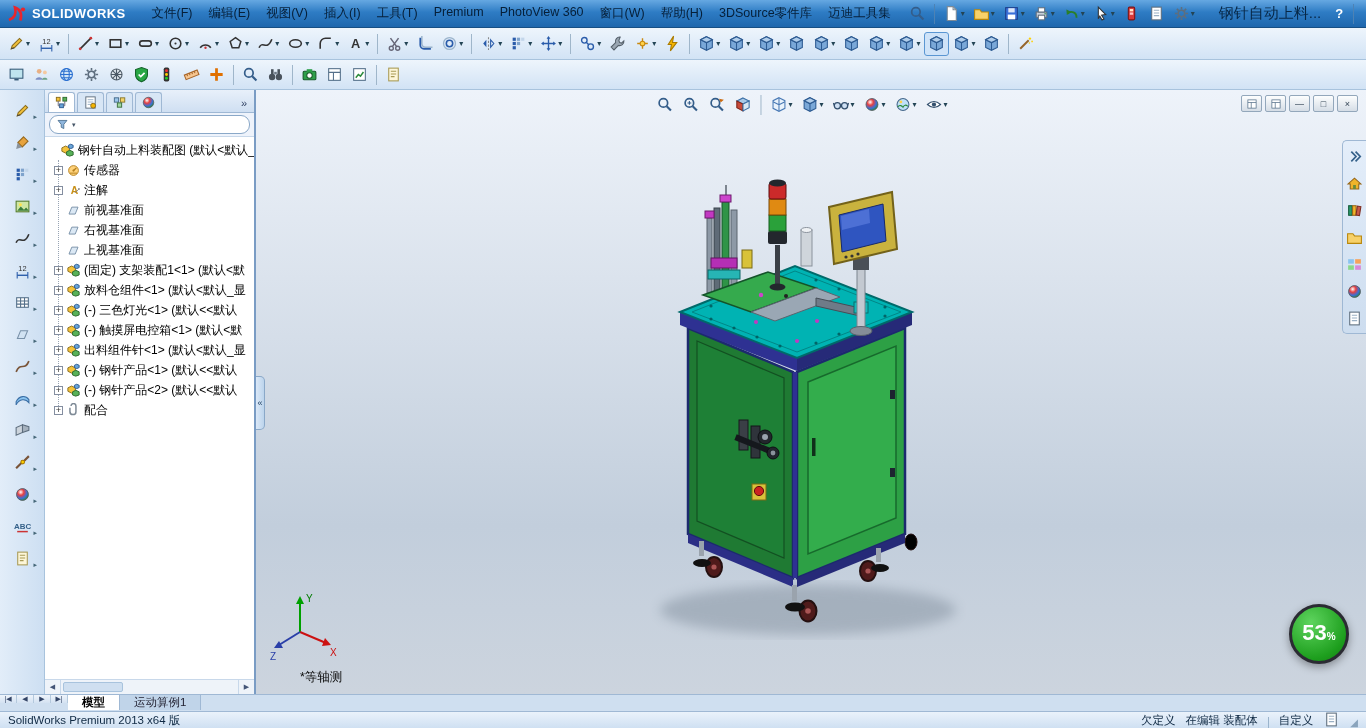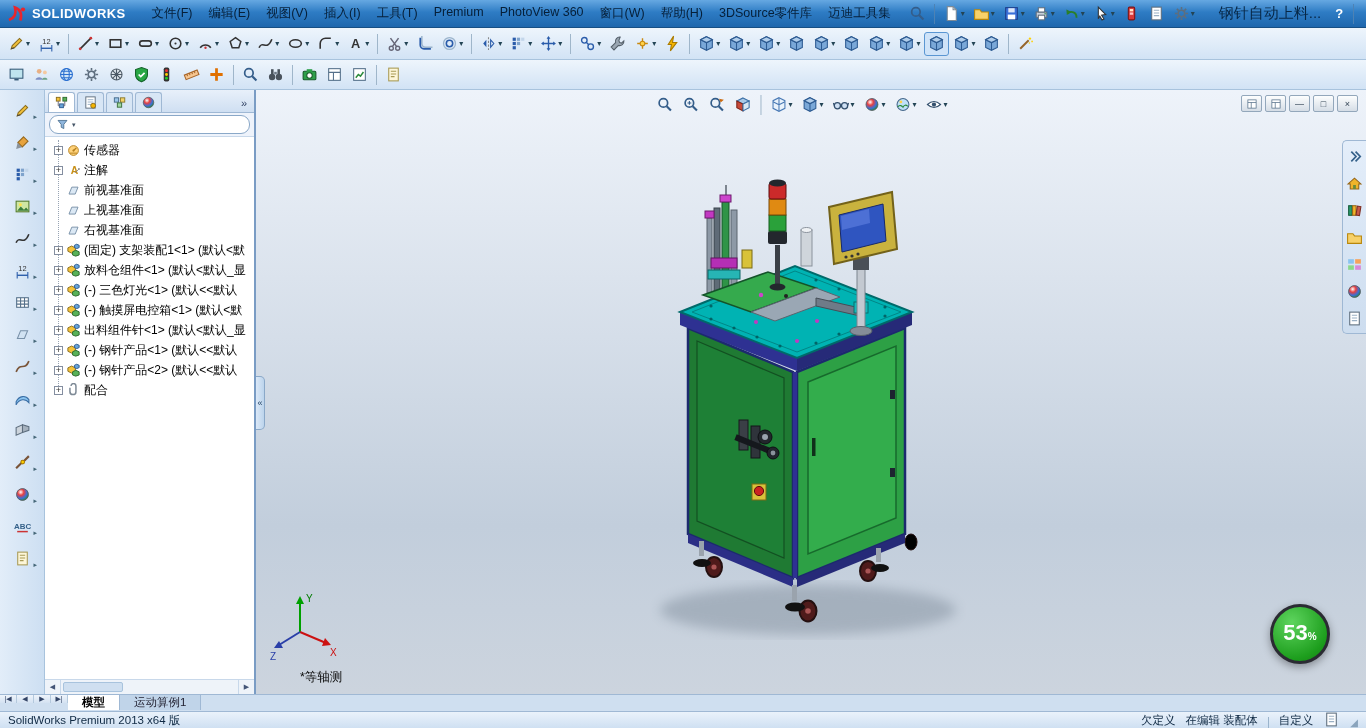--- a/index.html
+++ b/index.html
@@ -56,21 +56,21 @@
 .hud{position:absolute;top:3px;left:50%;transform:translateX(-53%);display:flex;align-items:center;gap:1px}
 .hud .tbtn{height:23px}
 .docctl{position:absolute;top:5px;right:8px;display:flex;gap:3px;align-items:center}
 .wb{width:21px;height:17px;border:1px solid #93a7bb;background:linear-gradient(#fdfefe,#d5dde6);border-radius:2px;font-size:9px;display:flex;align-items:center;justify-content:center;color:#345}
 .wb .ic{width:12px;height:12px}
 .taskpane{position:absolute;top:50px;right:0;width:24px;background:linear-gradient(#e4eefa,#cdddef);border:1px solid #9fb8d4;border-right:none;border-radius:5px 0 0 5px;display:flex;flex-direction:column;align-items:center;padding:5px 0;gap:7px}
 .tpbtn{width:20px;height:20px;display:flex;align-items:center;justify-content:center;border-radius:3px}
 .collapsehandle{position:absolute;left:0;top:286px;width:9px;height:54px;background:linear-gradient(90deg,#dbe8f7,#bcd4ec);border:1px solid #8aa8c8;border-left:none;border-radius:0 5px 5px 0;font-size:9px;color:#246;display:flex;align-items:center;justify-content:center}
 .viewlabel{position:absolute;left:44px;bottom:8px;font-size:12.5px;color:#0a0a0a}
 
-.netwidget{position:absolute;right:36px;bottom:30px;display:flex;align-items:center;filter:drop-shadow(0 3px 4px rgba(0,0,0,.35))}
+.netwidget{position:absolute;right:17px;bottom:30px;display:flex;align-items:center;filter:drop-shadow(0 3px 4px rgba(0,0,0,.35))}
 .net-circle{width:60px;height:60px;border-radius:50%;background:radial-gradient(circle at 35% 28%,#5ed45e,#1d9e1d 70%,#157a15);border:3px solid #2b2b33;color:#fff;display:flex;align-items:baseline;justify-content:center;z-index:2;padding-top:15px}
 .pct{font-size:22px;font-weight:bold;line-height:1}
 .pcts{font-size:10px;font-weight:bold}
 .net-pill{background:#2b2b33;border-radius:15px;color:#fff;padding:6px 12px 6px 36px;margin-left:-30px;font-size:11.5px;line-height:1.6;white-space:nowrap}
 .net-up{color:#ffd24a;font-weight:bold}
 .net-down{color:#5fc9f2;font-weight:bold}
 
 .tabbar{height:17px;background:#cfdff0;border-top:1px solid #9fb8d4;display:flex;align-items:flex-start}
 .navbtn{width:17px;border-right:1px solid #b4c9dd;display:flex;align-items:center;justify-content:center;font-size:7px;color:#346;background:linear-gradient(#eef4fb,#d4e2f2)}
 .dtab{padding:0 14px;display:flex;align-items:center;font-size:11.5px;border-right:1px solid #9fb8d4;background:#c0d4e9;color:#223}
@@ -709,20 +709,29 @@
         <span id="funnel-slot">
             <svg class="ic" viewBox="0 0 16 16">
               <path d="M2.5 3h11L9.6 7.8V13l-3.2-1.6V7.8z" fill="#8fb6dd" stroke="#456a8a"></path>
             </svg>
           </span>
         <span style="font-size:7px;color:#456">▾</span>
         <input placeholder="" style="">
       </div>
     </div>
     <div class="tree" id="tree">
+        <div class="trow">
+          <span class="noexp"></span>
+          <svg class="ic" viewBox="0 0 16 16">
+            <path d="M2 5.2l4-2 4 2v3.6l-4 2-4-2z" fill="#f5c33a" stroke="#8a6d1d"></path>
+            <path d="M7 9.4l3.4-1.7 3.6 1.7v3.4L10.4 14 7 12.8z" fill="#58b158" stroke="#2e6b2e"></path>
+            <path d="M9 2.4l2.4-1.1 2.6 1.1v2.5l-2.6 1.1L9 4.9z" fill="#6aa5d8" stroke="#2d5b92"></path>
+          </svg>
+          <span>钢针自动上料装配图 (默认&lt;默认_</span>
+        </div>
         <div class="kids">
           <div class="trow">
             <span class="exp">+</span>
             <svg class="ic" viewBox="0 0 16 16">
               <circle cx="8" cy="8" r="5.2" fill="#ffd27a" stroke="#b5801e"></circle>
               <path d="M8 8l3-2.6" stroke="#b5801e" stroke-width="1.5"></path>
               <circle cx="8" cy="8" r="1.2" fill="#b5801e"></circle>
               <path d="M4.2 10.8h7.6" stroke="#b5801e"></path>
             </svg>
             <span>传感器</span>
@@ -741,28 +750,28 @@
             <svg class="ic" viewBox="0 0 16 16">
               <path d="M3.2 11.8l3-7.4h6.6l-3 7.4z" fill="#cfe0f0" fill-opacity=".75" stroke="#7890a8"></path>
             </svg>
             <span>前视基准面</span>
           </div>
           <div class="trow">
             <span class="noexp"></span>
             <svg class="ic" viewBox="0 0 16 16">
               <path d="M3.2 11.8l3-7.4h6.6l-3 7.4z" fill="#cfe0f0" fill-opacity=".75" stroke="#7890a8"></path>
             </svg>
+            <span>右视基准面</span>
+          </div>
+          <div class="trow">
+            <span class="noexp"></span>
+            <svg class="ic" viewBox="0 0 16 16">
+              <path d="M3.2 11.8l3-7.4h6.6l-3 7.4z" fill="#cfe0f0" fill-opacity=".75" stroke="#7890a8"></path>
+            </svg>
             <span>上视基准面</span>
-          </div>
-          <div class="trow">
-            <span class="noexp"></span>
-            <svg class="ic" viewBox="0 0 16 16">
-              <path d="M3.2 11.8l3-7.4h6.6l-3 7.4z" fill="#cfe0f0" fill-opacity=".75" stroke="#7890a8"></path>
-            </svg>
-            <span>右视基准面</span>
           </div>
           <div class="trow">
             <span class="exp">+</span>
             <svg class="ic" viewBox="0 0 16 16">
               <path d="M2 5.2l4-2 4 2v3.6l-4 2-4-2z" fill="#f5c33a" stroke="#8a6d1d"></path>
               <path d="M7 9.4l3.4-1.7 3.6 1.7v3.4L10.4 14 7 12.8z" fill="#58b158" stroke="#2e6b2e"></path>
               <path d="M9 2.4l2.4-1.1 2.6 1.1v2.5l-2.6 1.1L9 4.9z" fill="#6aa5d8" stroke="#2d5b92"></path>
             </svg>
             <span>(固定) 支架装配1&lt;1&gt; (默认&lt;默</span>
           </div>

